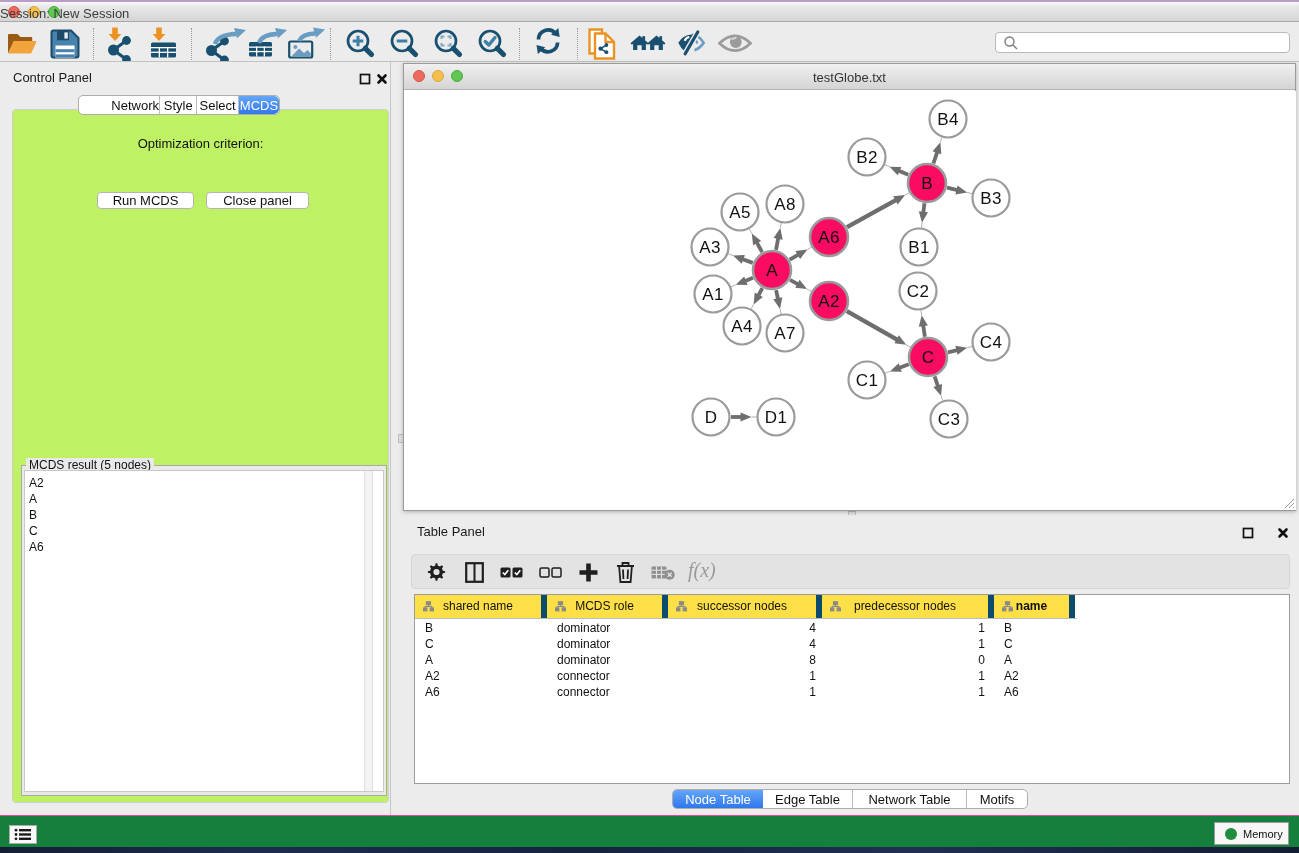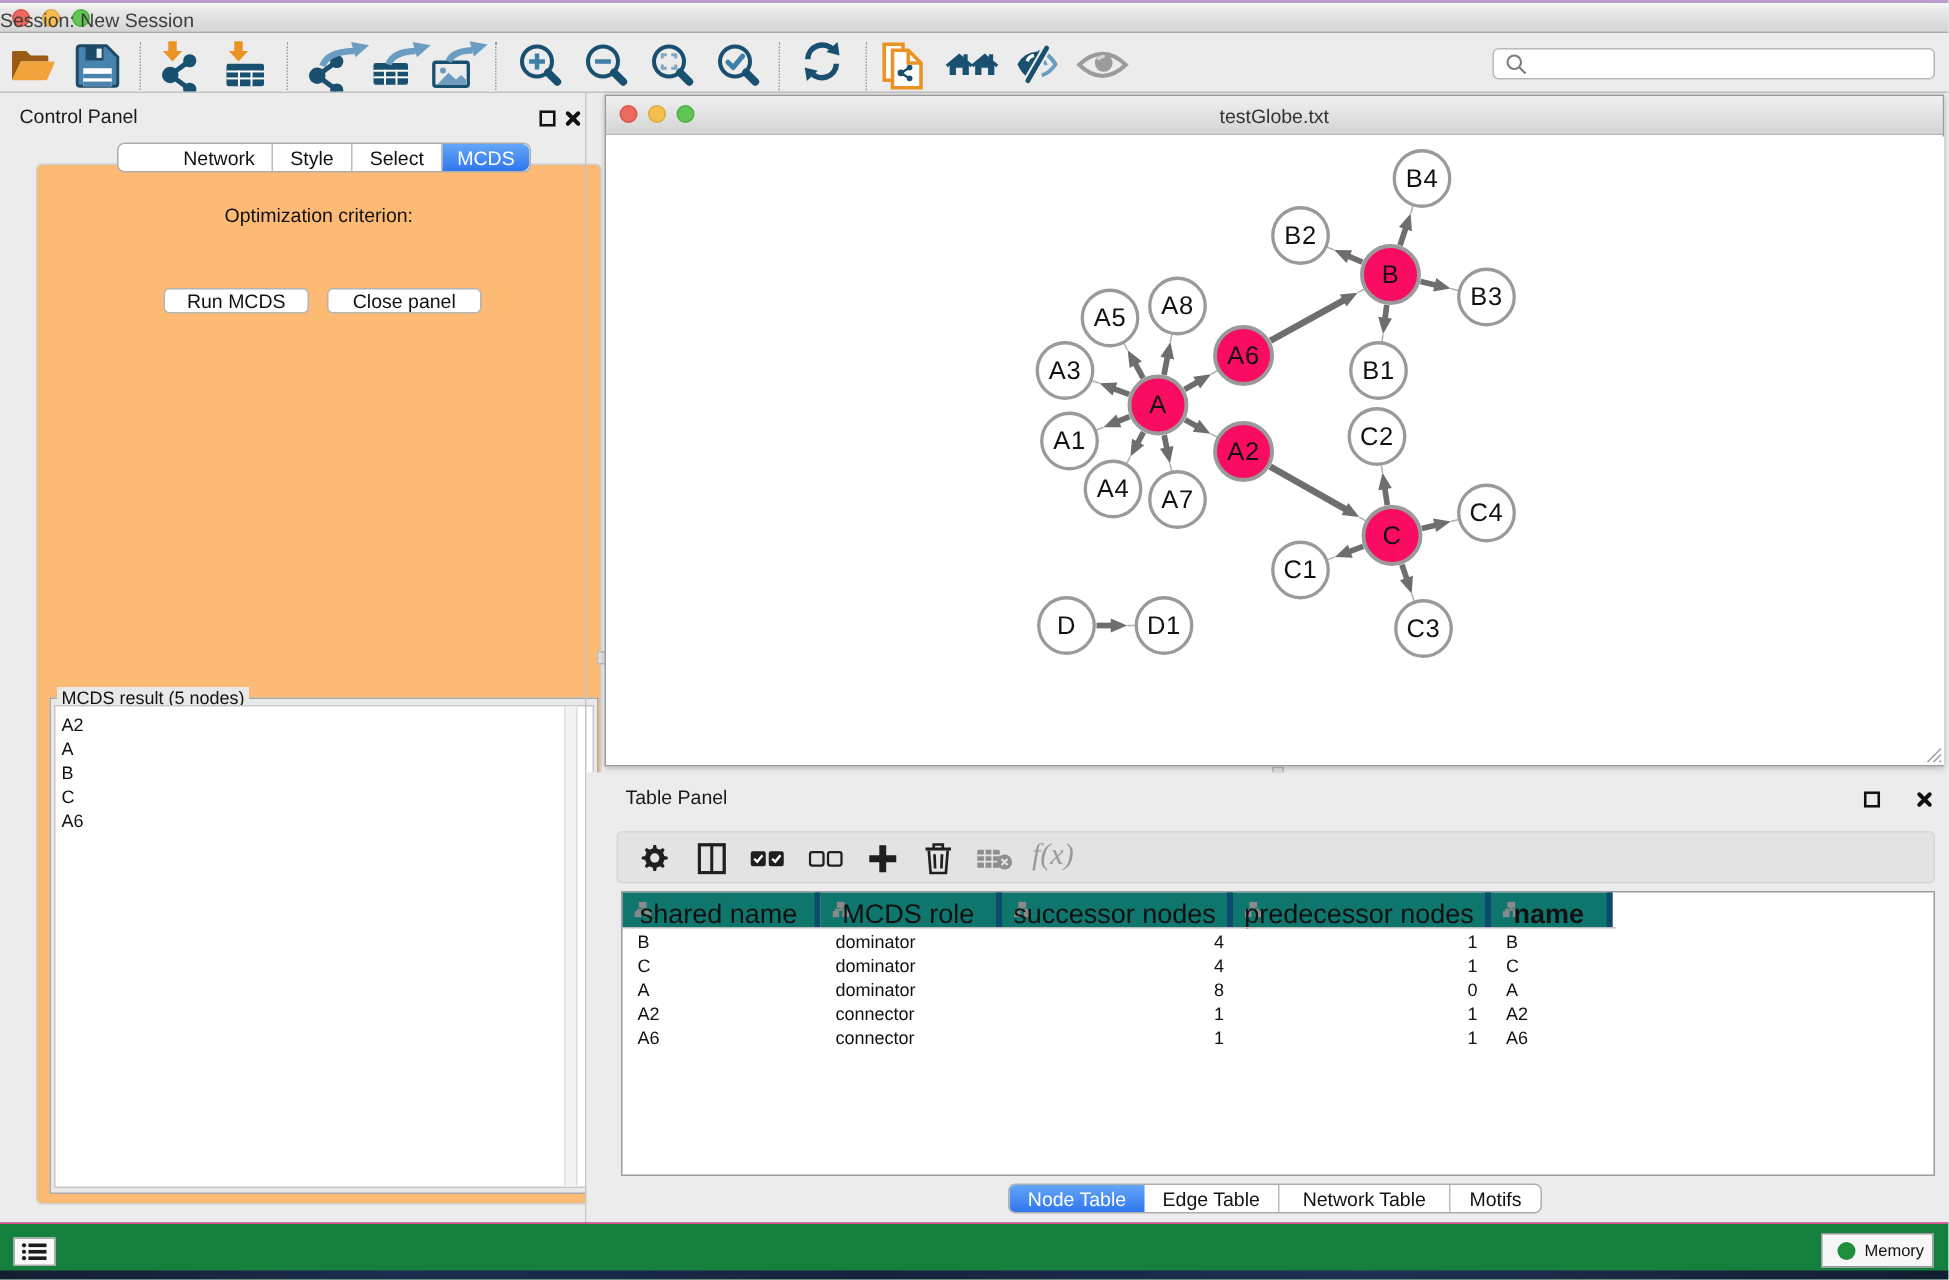--- a/index.html
+++ b/index.html
@@ -21,46 +21,46 @@
 
 #searchbox { position:absolute; left:995px; top:7px; width:295px; height:21px; background:#fff; border:1px solid #b9b9b9; border-radius:4px; }
 
 
 #cpanel { position:absolute; left:0; top:62px; width:390px; height:753px; background:#ececec; }
 #cpanel .ptitle { position:absolute; left:13px; top:8px; font-size:13px; color:#1a1a1a; }
 .seg { position:absolute; z-index:5; display:flex; height:20px; border:1px solid #adadad; border-radius:5px; background:#fff; overflow:hidden; font-size:13px; }
 .seg div { display:flex; align-items:center; justify-content:center; border-right:1px solid #bcbcbc; color:#111; }
 .seg div:last-child { border-right:none; }
 .seg div.sel { background:linear-gradient(#64a6f8,#3077ee); color:#fff; border-right:none; }
-#cptabs { left:78px; top:33px; width:276px;padding-left:32px; }
+#cptabs { left:78px; top:33px; width:202px;padding-left:32px; }
 #cptabs div { width:71px; }
 #cptabs div:nth-child(2){ width:53px; }
 #cptabs div:nth-child(3){ width:60px; }
 #cptabs div:nth-child(4){ width:58px; border-radius:0 5px 5px 0; }
-#cpinner { position:absolute; left:24px; top:47px; width:377px; height:694px; background:#fdba74; border:1px solid #cfcfcf; border-radius:4px; }
+#cpinner { position:absolute; left:12px; top:47px; width:377px; height:694px; background:#bef264; border:1px solid #cfcfcf; border-radius:4px; }
 #optlabel { position:absolute; left:0; width:100%; top:26px; text-align:center; font-size:13px; color:#111; }
 #dropdown { position:absolute; left:35px; top:49px; width:311px; height:21px; background:#fff; border:1px solid #b4b4b4; border-radius:4px; font-size:13px; color:#111; }
 #dropdown .txt { position:absolute; left:12px; top:3px; }
 #dropdown .stepper { position:absolute; right:-1px; top:-1px; width:22px; height:21px; background:linear-gradient(#66a7f9,#2e76ee); border-radius:0 4px 4px 0; }
 .btn { position:absolute; height:17px; background:#fff; border:1px solid #b4b4b4; border-radius:4px; font-size:13px; color:#111; text-align:center; }
 #fieldset { position:absolute; left:8px; top:355px; width:366px; height:331px; border:1px solid #a9a9a9; background:#e9e9e9; }
 #fieldset .legend { position:absolute; left:4px; top:-8px; background:#e9e9e9; padding:0 3px; font-size:12px; color:#111; }
 #mlist { position:absolute; left:2px; top:4px; right:2px; bottom:3px; background:#fff; border:1px solid #c9c9c9; font-size:12px; color:#111; padding-top:4px; }
 #mlist .item { padding-left:4px; height:16px; line-height:16px; }
 #mscroll { position:absolute; right:13px; top:5px; width:9px; bottom:4px; background:#f3f3f3; border-left:1px solid #e0e0e0; border-right:1px solid #e0e0e0; }
 
 
 #vdivider { position:absolute; left:390px; top:62px; width:1px; height:753px; background:#c6c6c6; }
 
 
 #tpanel { position:absolute; left:391px; top:515px; width:908px; height:300px; background:#ececec; }
 #tpanel .ptitle { position:absolute; left:26px; top:9px; font-size:13px; color:#1a1a1a; }
 #ttoolbar { position:absolute; left:20px; top:39px; width:879px; height:35px; background:#e3e3e3; border:1px solid #d5d5d5; border-radius:4px; }
 #ttable { position:absolute; left:23px; top:79px; width:876px; height:190px; background:#fff; border:1px solid #9c9c9c; }
-.thead { position:absolute; top:0; height:23px; background:#0f766e; border-right:4px solid #0c4a6e; font-size:18px; color:#111; }
+.thead { position:absolute; top:0; height:23px; background:#fde047; border-right:6px solid #0c4a6e; font-size:12px; color:#111; }
 .thead .htxt { position:absolute; top:4px; width:100%; text-align:center; }
 #theadline { position:absolute; left:0; top:23px; width:662px; height:1px; background:#bdbdbd; }
 .trow { position:absolute; height:16px; font-size:12px; color:#111; }
 #ttabs { left:281px; top:274px; }
 #ttabs div:nth-child(1){ width:90px; }
 #ttabs div:nth-child(2){ width:90px; }
 #ttabs div:nth-child(3){ width:114px; }
 #ttabs div:nth-child(4){ width:60px; border-radius:0 5px 5px 0; }
 
 

